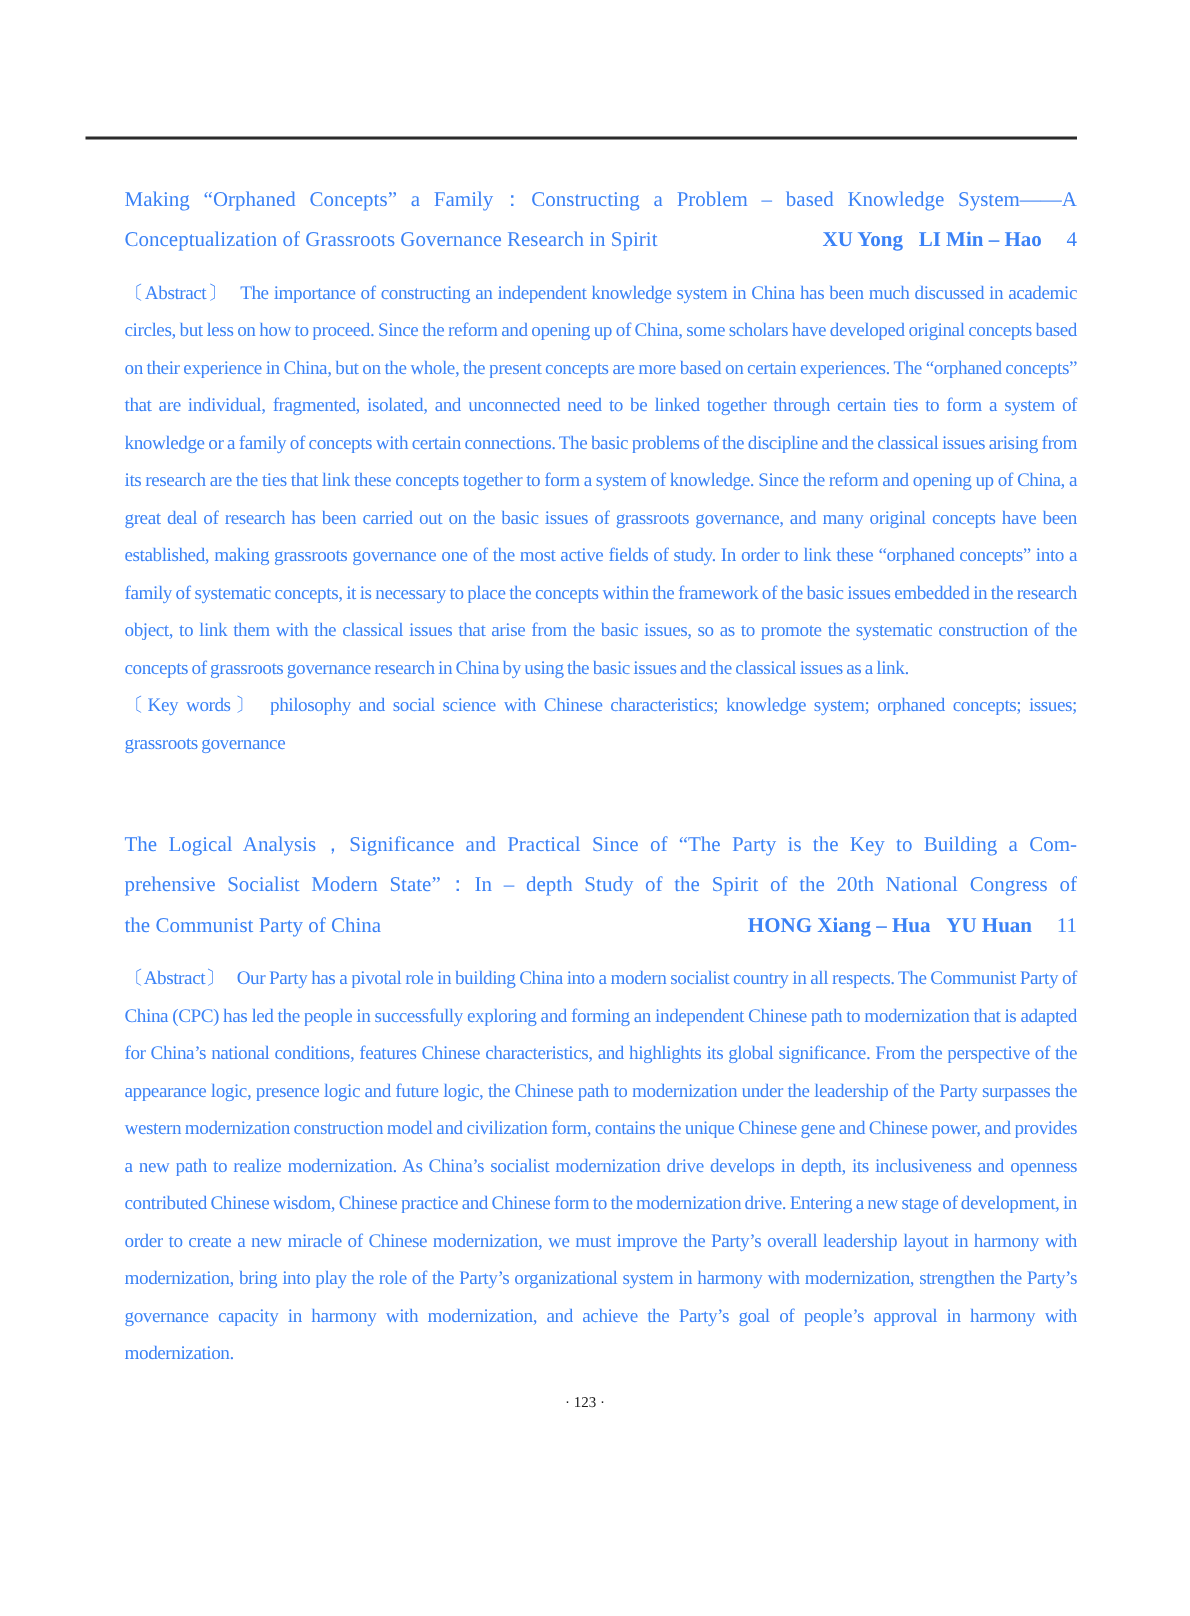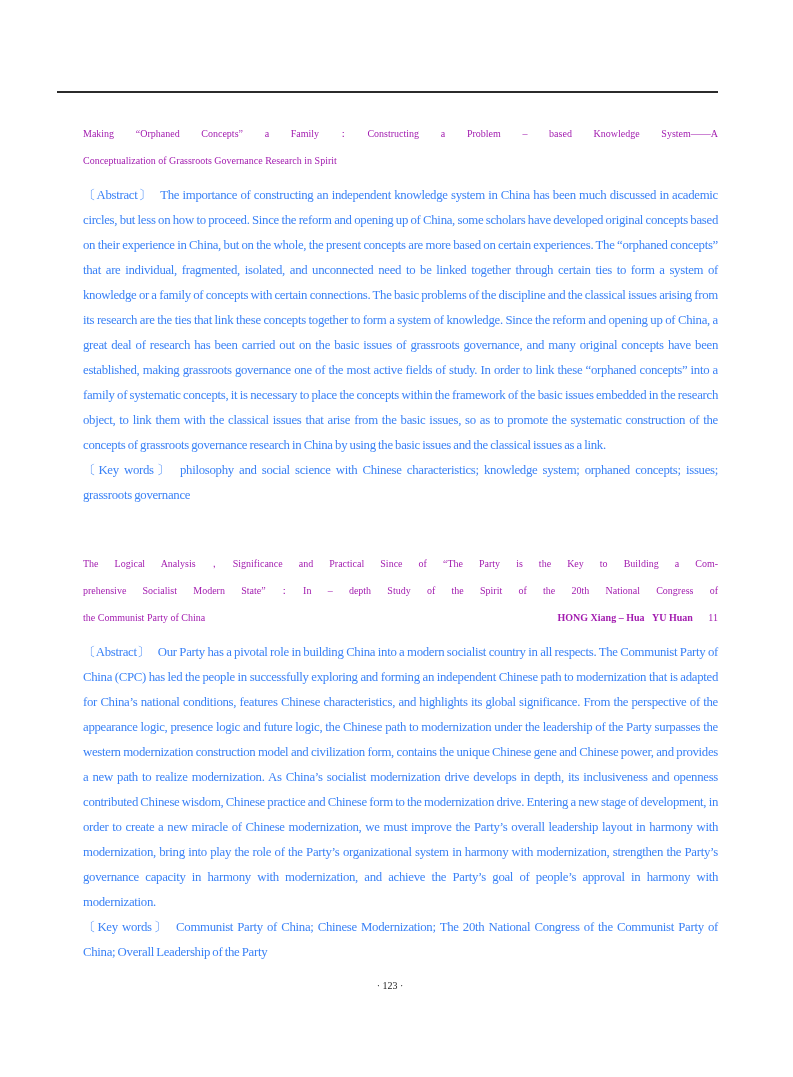--- a/index.html
+++ b/index.html
@@ -58,23 +58,23 @@
     border-top: 2px solid #2b2b2b;
     margin-left: -26px;
     margin-top: 5px;
   }
 
   
   .article { margin-top: 27px; }
   .article + .article { margin-top: 42px; }
 
   .a-title {
-    font-size: 10px;
+    font-size: 14px;
     line-height: 27px;
-    color: #a21caf;
+    color: #3b82f6;
   }
   .t-line {
     text-align: justify;
     text-align-last: justify;
     text-justify: inter-word;
   }
   .t-last {
     display: flex;
     justify-content: space-between;
     align-items: baseline;
@@ -113,20 +113,24 @@
 
   <header class="masthead">
     <div class="rule"></div>
   </header>
 
   <section class="article">
     <div class="a-title">
       <div class="t-line">Making “Orphaned Concepts” a Family：Constructing a Problem – based Knowledge System——A</div>
       <div class="t-last">
         <span class="t-text">Conceptualization of Grassroots Governance Research in Spirit</span>
+        <span class="byline">
+          <span class="authors">XU Yong&nbsp;&nbsp;&nbsp;LI Min – Hao</span>
+          <span class="pageno">4</span>
+        </span>
       </div>
     </div>
     <p class="abstract">
       <span class="blk-label">〔Abstract〕</span><span>The importance of constructing an independent knowledge system in China has been much discussed in academic circles, but less on how to proceed. Since the reform and opening up of China, some scholars have developed original concepts based on their experience in China, but on the whole, the present concepts are more based on certain experiences. The “orphaned concepts” that are individual, fragmented, isolated, and unconnected need to be linked together through certain ties to form a system of knowledge or a family of concepts with certain connections. The basic problems of the discipline and the classical issues arising from its research are the ties that link these concepts together to form a system of knowledge. Since the reform and opening up of China, a great deal of research has been carried out on the basic issues of grassroots governance, and many original concepts have been established, making grassroots governance one of the most active fields of study. In order to link these “orphaned concepts” into a family of systematic concepts, it is necessary to place the concepts within the framework of the basic issues embedded in the research object, to link them with the classical issues that arise from the basic issues, so as to promote the systematic construction of the concepts of grassroots governance research in China by using the basic issues and the classical issues as a link.</span>
     </p>
     <p class="keywords">
       <span class="blk-label">〔Key words〕</span><span>philosophy and social science with Chinese characteristics; knowledge system; orphaned concepts; issues; grassroots governance</span>
     </p>
   </section>
 
@@ -138,20 +142,17 @@
         <span class="t-text">the Communist Party of China</span>
         <span class="byline">
           <span class="authors">HONG Xiang – Hua&nbsp;&nbsp;&nbsp;YU Huan</span>
           <span class="pageno">11</span>
         </span>
       </div>
     </div>
     <p class="abstract">
       <span class="blk-label">〔Abstract〕</span><span>Our Party has a pivotal role in building China into a modern socialist country in all respects. The Communist Party of China (CPC) has led the people in successfully exploring and forming an independent Chinese path to modernization that is adapted for China’s national conditions, features Chinese characteristics, and highlights its global significance. From the perspective of the appearance logic, presence logic and future logic, the Chinese path to modernization under the leadership of the Party surpasses the western modernization construction model and civilization form, contains the unique Chinese gene and Chinese power, and provides a new path to realize modernization. As China’s socialist modernization drive develops in depth, its inclusiveness and openness contributed Chinese wisdom, Chinese practice and Chinese form to the modernization drive. Entering a new stage of development, in order to create a new miracle of Chinese modernization, we must improve the Party’s overall leadership layout in harmony with modernization, bring into play the role of the Party’s organizational system in harmony with modernization, strengthen the Party’s governance capacity in harmony with modernization, and achieve the Party’s goal of people’s approval in harmony with modernization.</span>
     </p>
-    <p class="keywords">
-      <span class="blk-label">〔Key words〕</span><span>Communist Party of China; Chinese Modernization; The 20th National Congress of the Communist Party of China; Overall Leadership of the Party</span>
-    </p>
   </section>
 
   <footer class="folio">· 123 ·</footer>
 
 </div>
 
 </body></html>

